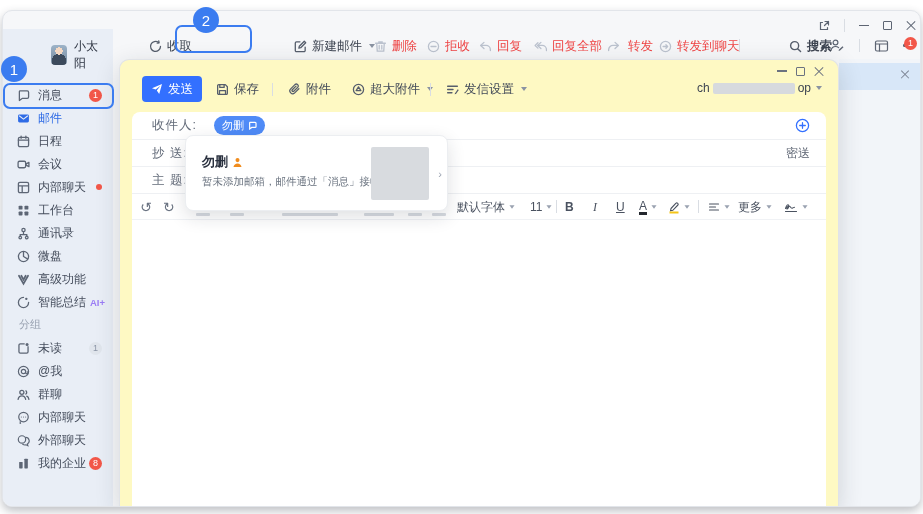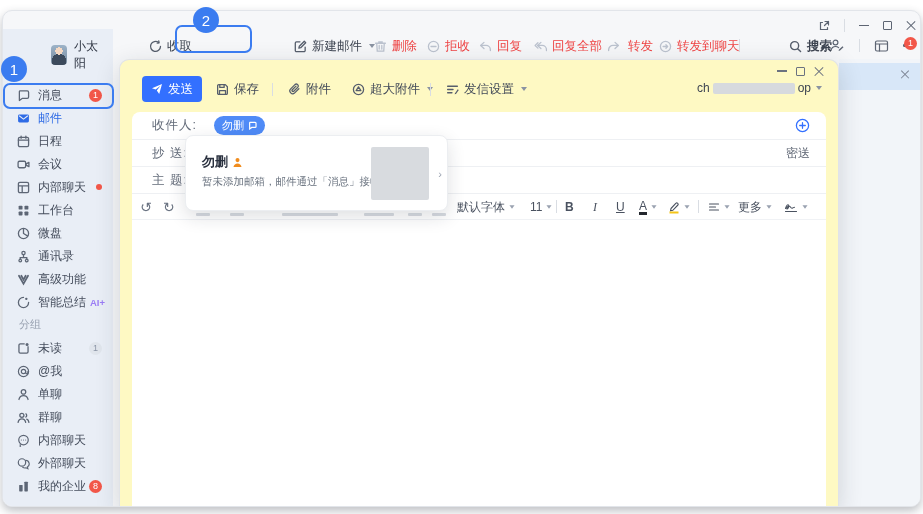--- a/index.html
+++ b/index.html
@@ -195,38 +195,38 @@
           <svg class="ic" width="13" height="13" viewBox="0 0 12 12" fill="currentColor">
               <rect x="1.5" y="1.5" width="3.6" height="3.6" rx="0.8"></rect>
               <rect x="6.9" y="1.5" width="3.6" height="3.6" rx="0.8"></rect>
               <rect x="1.5" y="6.9" width="3.6" height="3.6" rx="0.8"></rect>
               <rect x="6.9" y="6.9" width="3.6" height="3.6" rx="0.8"></rect>
             </svg>
           <span class="lbl">工作台</span>
         </div>
 
         <div class="nav-item">
-          <svg class="ic" width="13" height="13" viewBox="0 0 12 12" fill="none" stroke="currentColor" stroke-width="1.2">
-              <circle cx="6" cy="6" r="4.7"></circle>
-              <path d="M6 1.3v4.7l4 2.4"></path>
-            </svg>
-          <span class="lbl">微盘</span>
-        </div>
-
-        <div class="nav-item">
           <svg class="ic" width="13" height="13" viewBox="0 0 12 12" fill="none" stroke="currentColor" stroke-width="1.2" stroke-linecap="round">
               <circle cx="6" cy="2.8" r="1.5"></circle>
               <path d="M6 4.3v2M3 8.5V7h6v1.5M3 8.5v0M9 8.5v0"></path>
               <circle cx="3" cy="9.7" r="1.2"></circle>
               <circle cx="9" cy="9.7" r="1.2"></circle>
             </svg>
           <span class="lbl">通讯录</span>
         </div>
 
         <div class="nav-item">
+          <svg class="ic" width="13" height="13" viewBox="0 0 12 12" fill="none" stroke="currentColor" stroke-width="1.2">
+              <circle cx="6" cy="6" r="4.7"></circle>
+              <path d="M6 1.3v4.7l4 2.4"></path>
+            </svg>
+          <span class="lbl">微盘</span>
+        </div>
+
+        <div class="nav-item">
           <svg class="ic" width="13" height="13" viewBox="0 0 12 12" fill="none" stroke="currentColor" stroke-width="1.6" stroke-linecap="round">
               <path d="M1.8 2.5 6 10l4.2-7.5M4 2.5l2 3.6 2-3.6"></path>
             </svg>
           <span class="lbl">高级功能</span>
         </div>
 
         <div class="nav-item">
           <svg class="ic" width="13" height="13" viewBox="0 0 12 12" fill="none" stroke="currentColor" stroke-width="1.2" stroke-linecap="round">
               <path d="M10.7 6A4.7 4.7 0 1 1 6 1.3"></path>
               <circle cx="8.6" cy="2.6" r="1.1" fill="currentColor" stroke="none"></circle>
@@ -248,27 +248,20 @@
 
         <div class="nav-item">
           <svg class="ic" width="13" height="13" viewBox="0 0 12 12" fill="none" stroke="currentColor" stroke-width="1.1">
               <circle cx="6" cy="6" r="4.7"></circle>
               <circle cx="6" cy="6" r="2"></circle>
               <path d="M8 6v1.2a1 1 0 0 0 2 0V6" stroke-linecap="round"></path>
             </svg>
           <span class="lbl">@我</span>
         </div>
 
-        <div class="nav-item">
-          <svg class="ic" width="13" height="13" viewBox="0 0 12 12" fill="none" stroke="currentColor" stroke-width="1.2" stroke-linecap="round">
-              <circle cx="6" cy="3.6" r="2.1"></circle>
-              <path d="M1.8 10.6C2.3 8.2 4 7 6 7s3.7 1.2 4.2 3.6"></path>
-            </svg>
-          <span class="lbl">单聊</span>
-        </div>
 
         <div class="nav-item">
           <svg class="ic" width="13" height="13" viewBox="0 0 12 12" fill="none" stroke="currentColor" stroke-width="1.2" stroke-linecap="round">
               <circle cx="4.5" cy="4" r="1.9"></circle>
               <path d="M1 10.5c.4-2.1 1.8-3.2 3.5-3.2s3.1 1.1 3.5 3.2"></path>
               <path d="M8.2 2.6a1.9 1.9 0 0 1 0 3M9 7.6c1.1.4 1.8 1.4 2 2.9"></path>
             </svg>
           <span class="lbl">群聊</span>
         </div>
 

